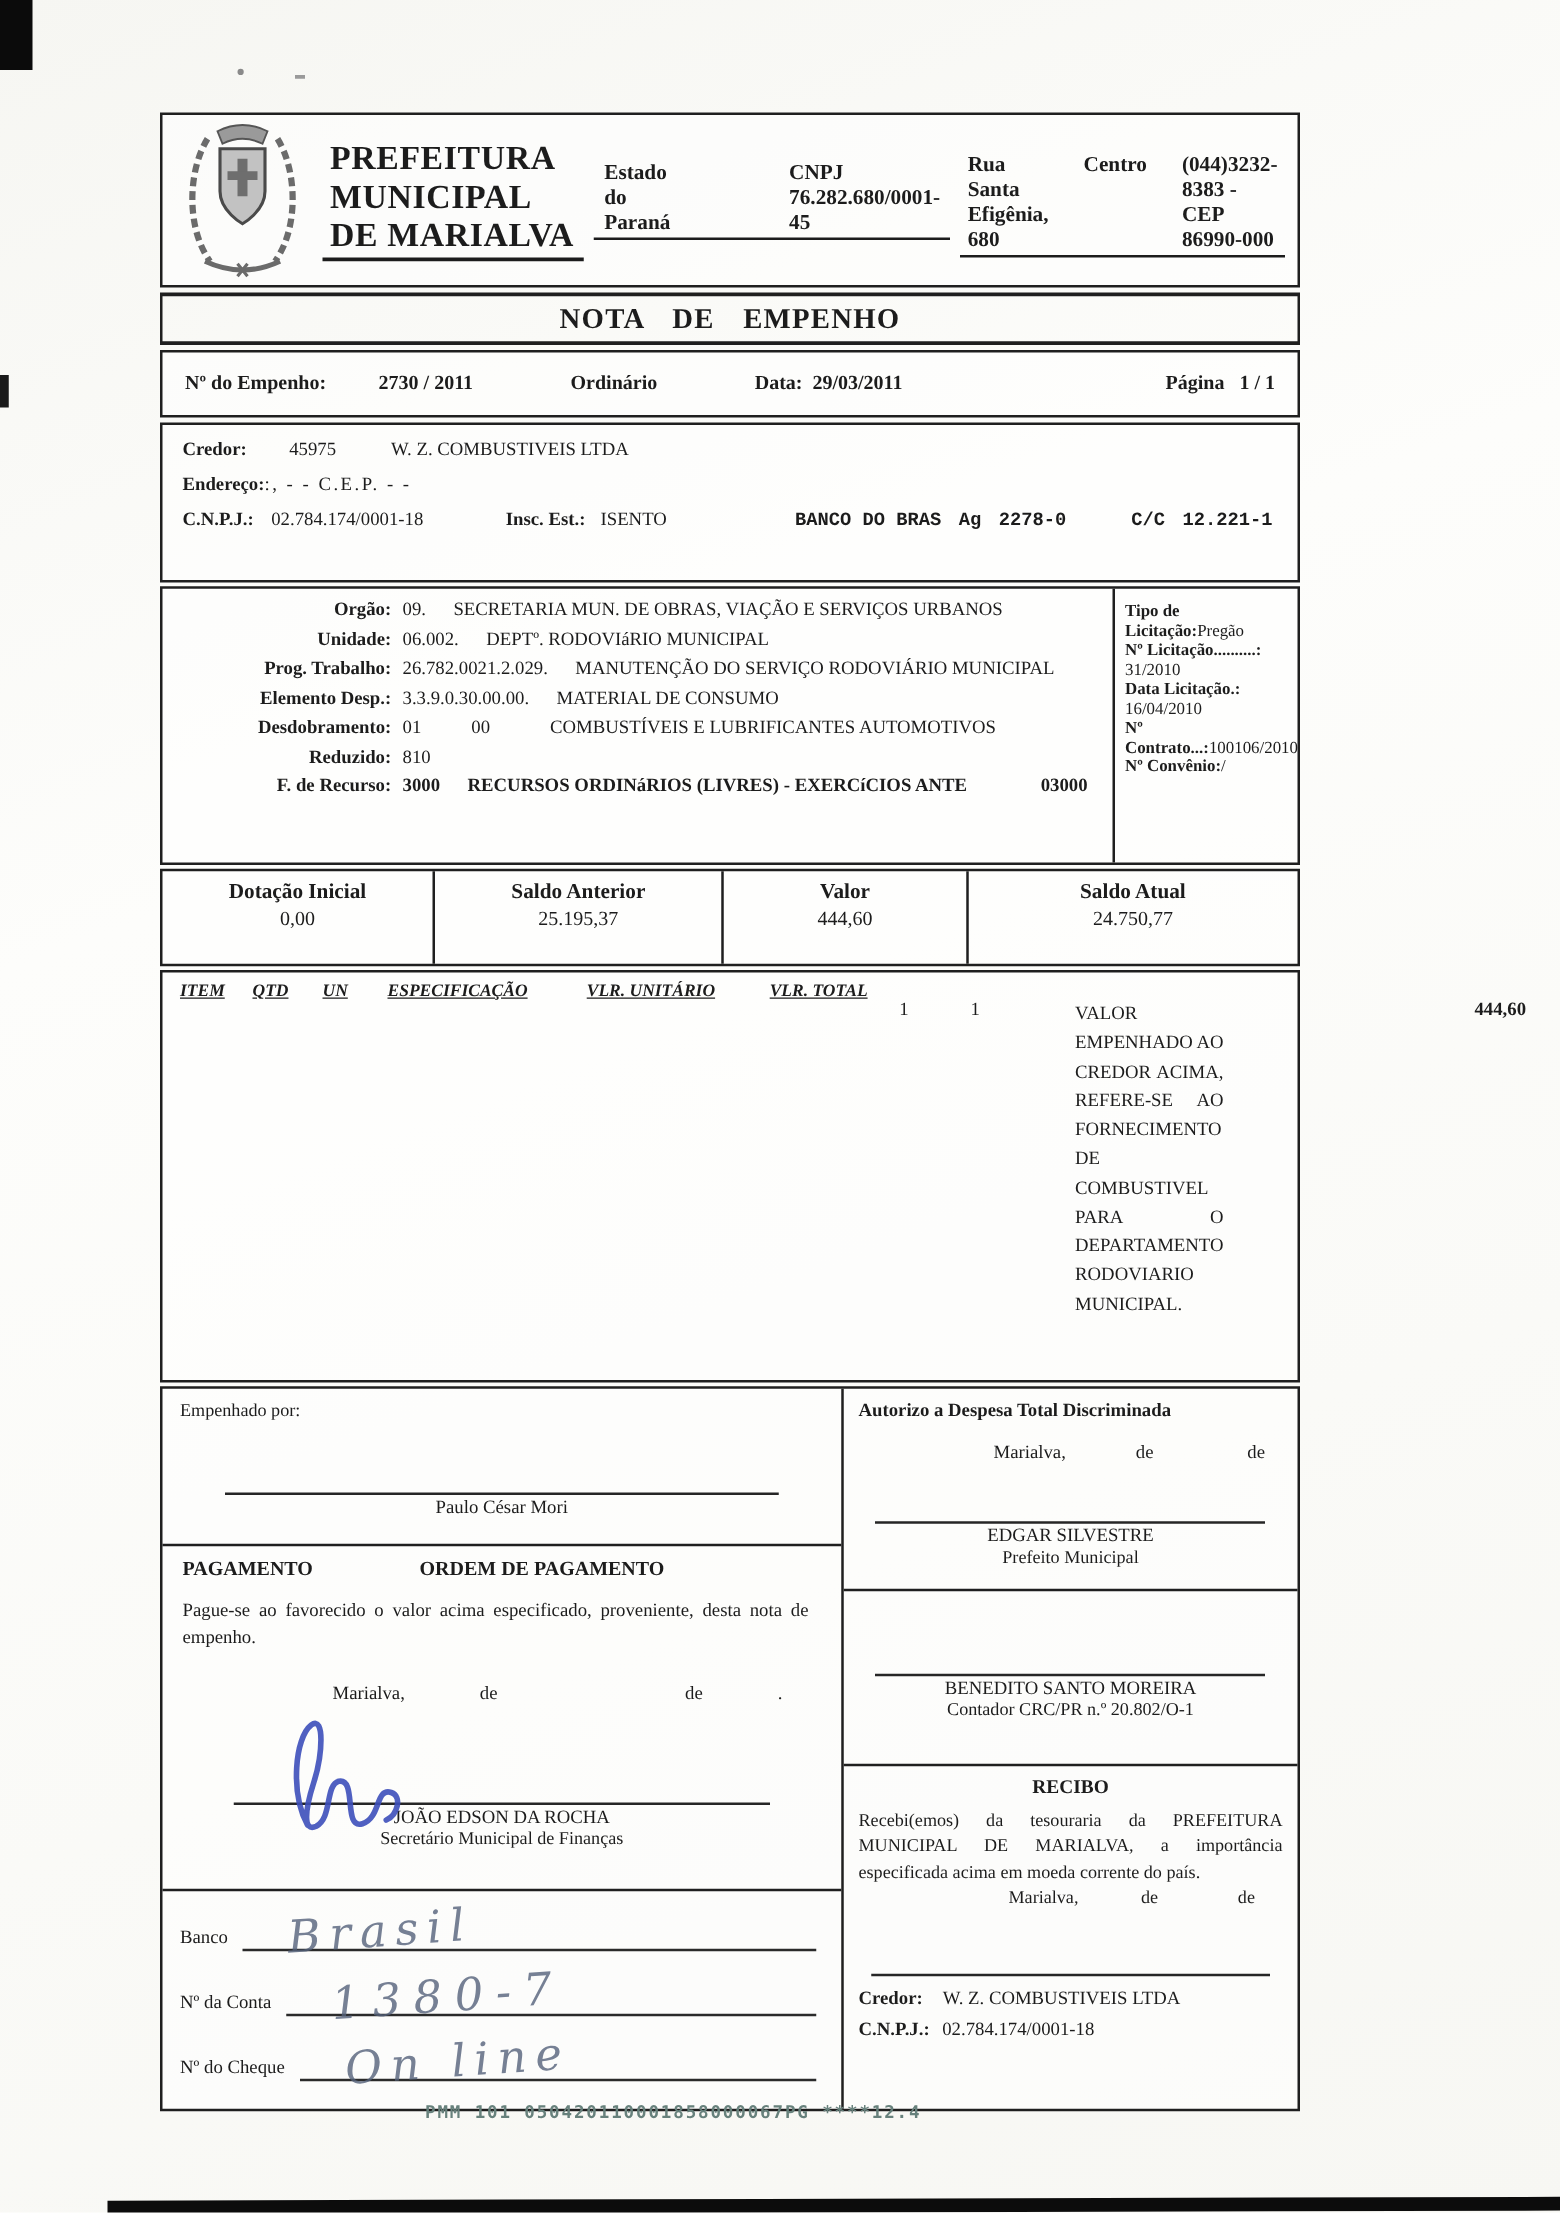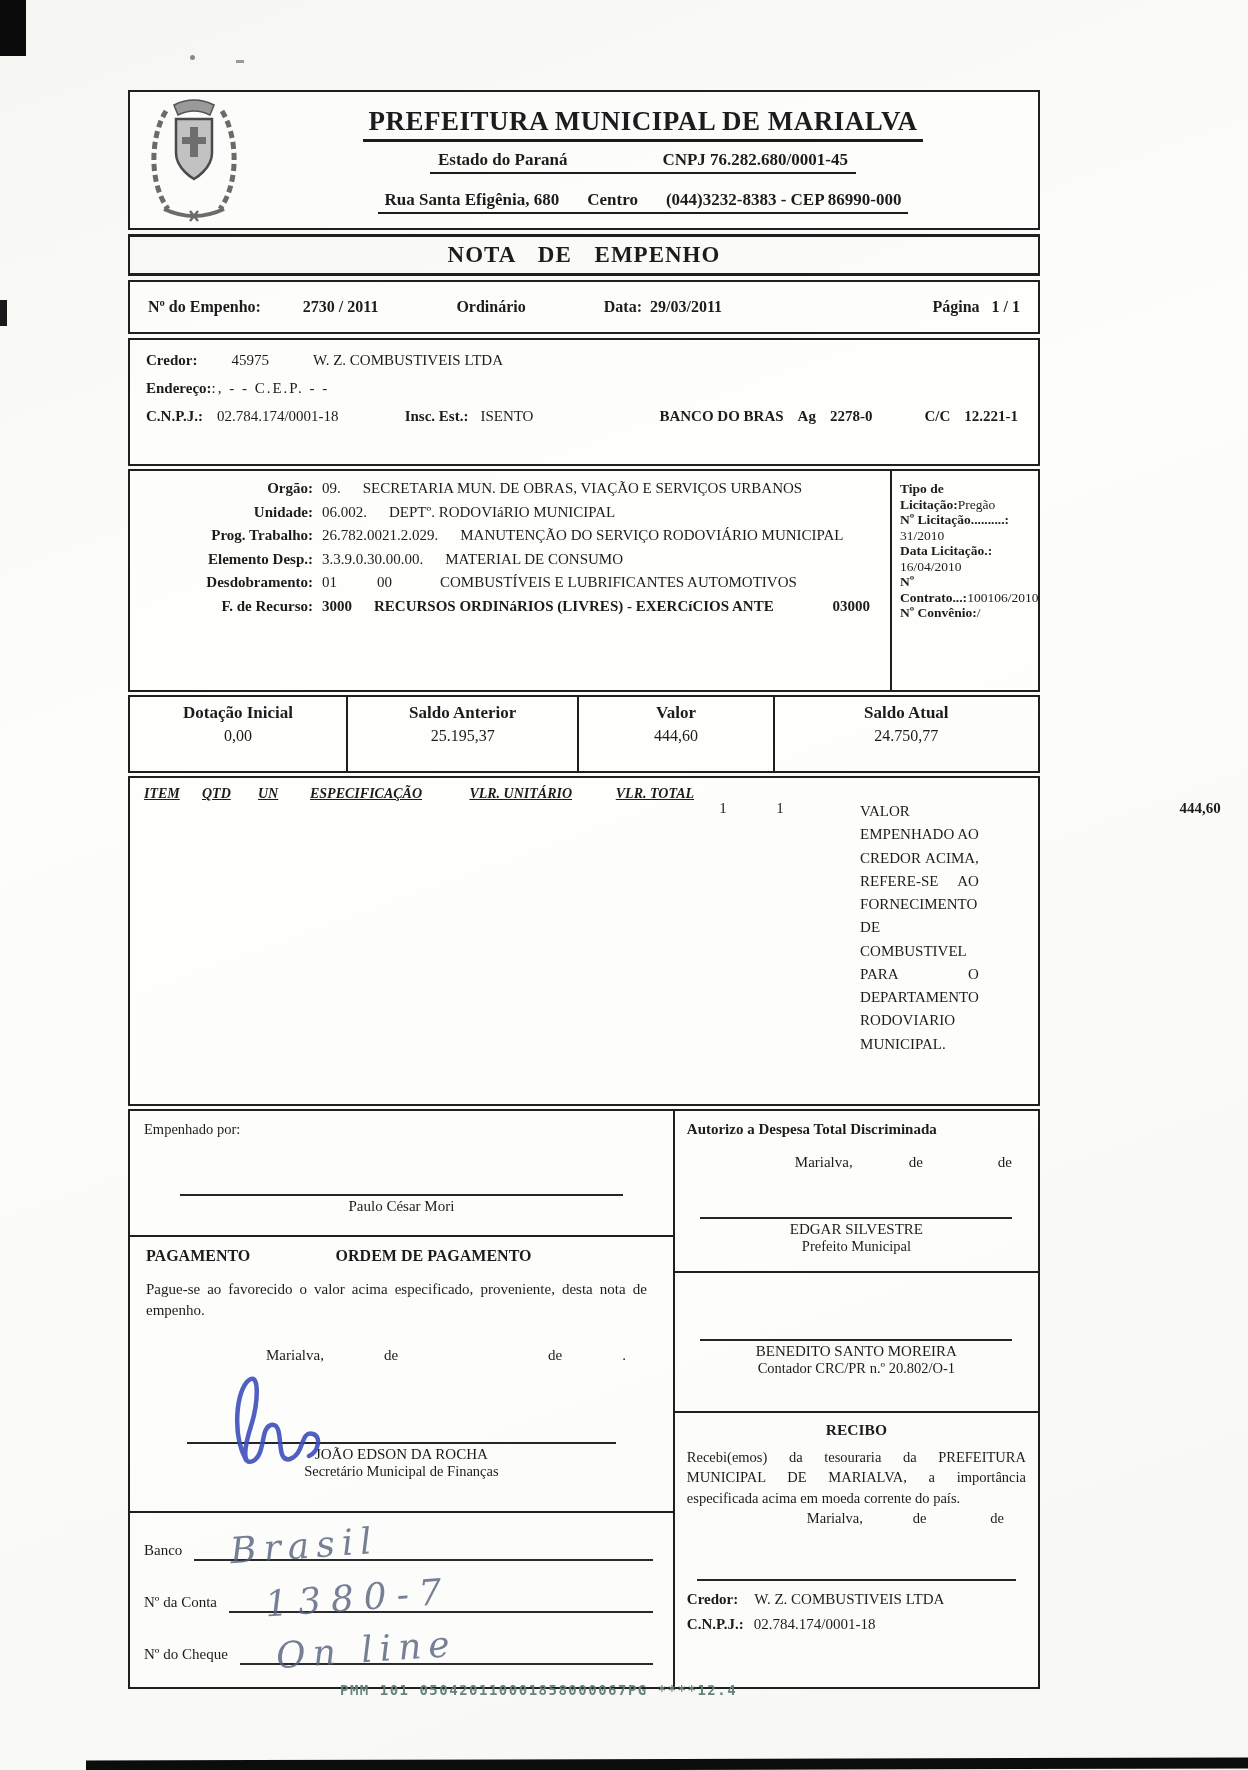--- a/index.html
+++ b/index.html
@@ -20,21 +20,21 @@
   
   .corner-mark{ position:absolute; left:0; top:0; width:26px; height:56px; background:#0b0b0b; }
   .edge-mark{ position:absolute; left:0; top:300px; width:7px; height:26px; background:#1a1a1a; }
   .bottom-band{ position:absolute; left:86px; bottom:0; width:1162px; height:11px; background:#0c0c0c; transform:rotate(-0.15deg); }
   .speck1{ position:absolute; left:190px; top:55px; width:5px; height:5px; background:#8a8a8a; border-radius:50%; }
   .speck2{ position:absolute; left:236px; top:60px; width:8px; height:3px; background:#9a9a9a; }
 
   
   .header-box{ height:140px; display:flex; align-items:stretch; }
   .logo-wrap{ width:128px; display:flex; align-items:center; justify-content:center; }
-  .header-text{ flex:1; display:flex; flex-direction:column; align-items:center; justify-content:center; gap:8px; padding-right:10px; }
+  .header-text{ flex:1; display:flex; align-items:center; justify-content:center; gap:8px; padding-right:10px; }
   .h-title{ font-size:27px; font-weight:bold; letter-spacing:.5px; border-bottom:3px solid #1c1c1c; padding:0 6px 2px; }
   .h-line2{ font-size:17px; font-weight:bold; border-bottom:2px solid #1c1c1c; padding:0 8px 2px; display:flex; gap:95px; }
   .h-line3{ font-size:17px; font-weight:bold; border-bottom:2px solid #1c1c1c; padding:0 6px 2px; display:flex; gap:28px; margin-top:8px; }
 
   
   .title-band{ height:42px; border-top:3px solid #1f1f1f; border-bottom:3px solid #1f1f1f; border-left:2px solid #1f1f1f; border-right:2px solid #1f1f1f; display:flex; align-items:center; justify-content:center; }
   .title-band span{ font-size:23px; font-weight:bold; word-spacing:16px; letter-spacing:1px; }
 
   
   .empenho-box{ height:54px; display:flex; align-items:center; font-size:16px; font-weight:bold; padding:0 18px; }
@@ -46,21 +46,21 @@
   
   .credor-box{ height:128px; padding:12px 16px 8px; font-size:15px; }
   .credor-box .row{ display:flex; align-items:baseline; margin-bottom:11px; }
   .lbl{ font-weight:bold; }
   .credor-box .code{ margin-left:34px; }
   .credor-box .name{ margin-left:44px; }
   .credor-box .addr{ letter-spacing:2px; }
   .credor-box .cnpjv{ margin-left:14px; }
   .credor-box .insc-l{ margin-left:66px; }
   .credor-box .insc-v{ margin-left:12px; }
-  .credor-box .bankg{ margin-left:auto; display:flex; gap:14px; font-weight:bold; padding-right:4px; }
+  .credor-box .bankg{ margin-left:auto; display:flex; gap:14px; font-weight:bold; padding-right:4px;font-family:Liberation Mono, monospace; }
 
   
   .budget-box{ height:223px; display:flex; }
   .budget-left{ flex:1; padding:9px 6px 6px 0; }
   .b-row{ display:flex; align-items:baseline; font-size:15px; margin-bottom:6.5px; }
   .b-lbl{ width:192px; text-align:right; font-weight:bold; padding-right:9px; flex:none; }
   .b-code{ flex:none; }
   .b-desc{ margin-left:22px; }
   .b-code2{ margin-left:40px; }
   .b-extra{ margin-left:auto; margin-right:14px; font-weight:bold; }
@@ -264,20 +264,24 @@
         <span class="b-code">3.3.9.0.30.00.00.</span>
         <span class="b-desc">MATERIAL DE CONSUMO</span>
       </div>
       <div class="b-row">
         <span class="b-lbl">Desdobramento:</span>
         <span class="b-code">01</span>
         <span class="b-code b-code2">00</span>
         <span class="b-desc" style="margin-left:48px">COMBUSTÍVEIS E LUBRIFICANTES AUTOMOTIVOS</span>
       </div>
       <div class="b-row">
+        <span class="b-lbl">Reduzido:</span>
+        <span class="b-code">810</span>
+      </div>
+      <div class="b-row">
         <span class="b-lbl">F. de Recurso:</span>
         <span class="b-code" style="font-weight:bold">3000</span>
         <span class="b-desc bold-desc">RECURSOS ORDINáRIOS (LIVRES) - EXERCíCIOS ANTE</span>
         <span class="b-extra">03000</span>
       </div>
     </div>
     <div class="bidding">
       <div class="lic-row"><span class="lbl">Tipo de Licitação:</span><span>Pregão</span></div>
       <div class="lic-row"><span class="lbl">Nº Licitação..........:</span> <span>31/2010</span></div>
       <div class="lic-row"><span class="lbl">Data Licitação.:</span> <span>16/04/2010</span></div>

